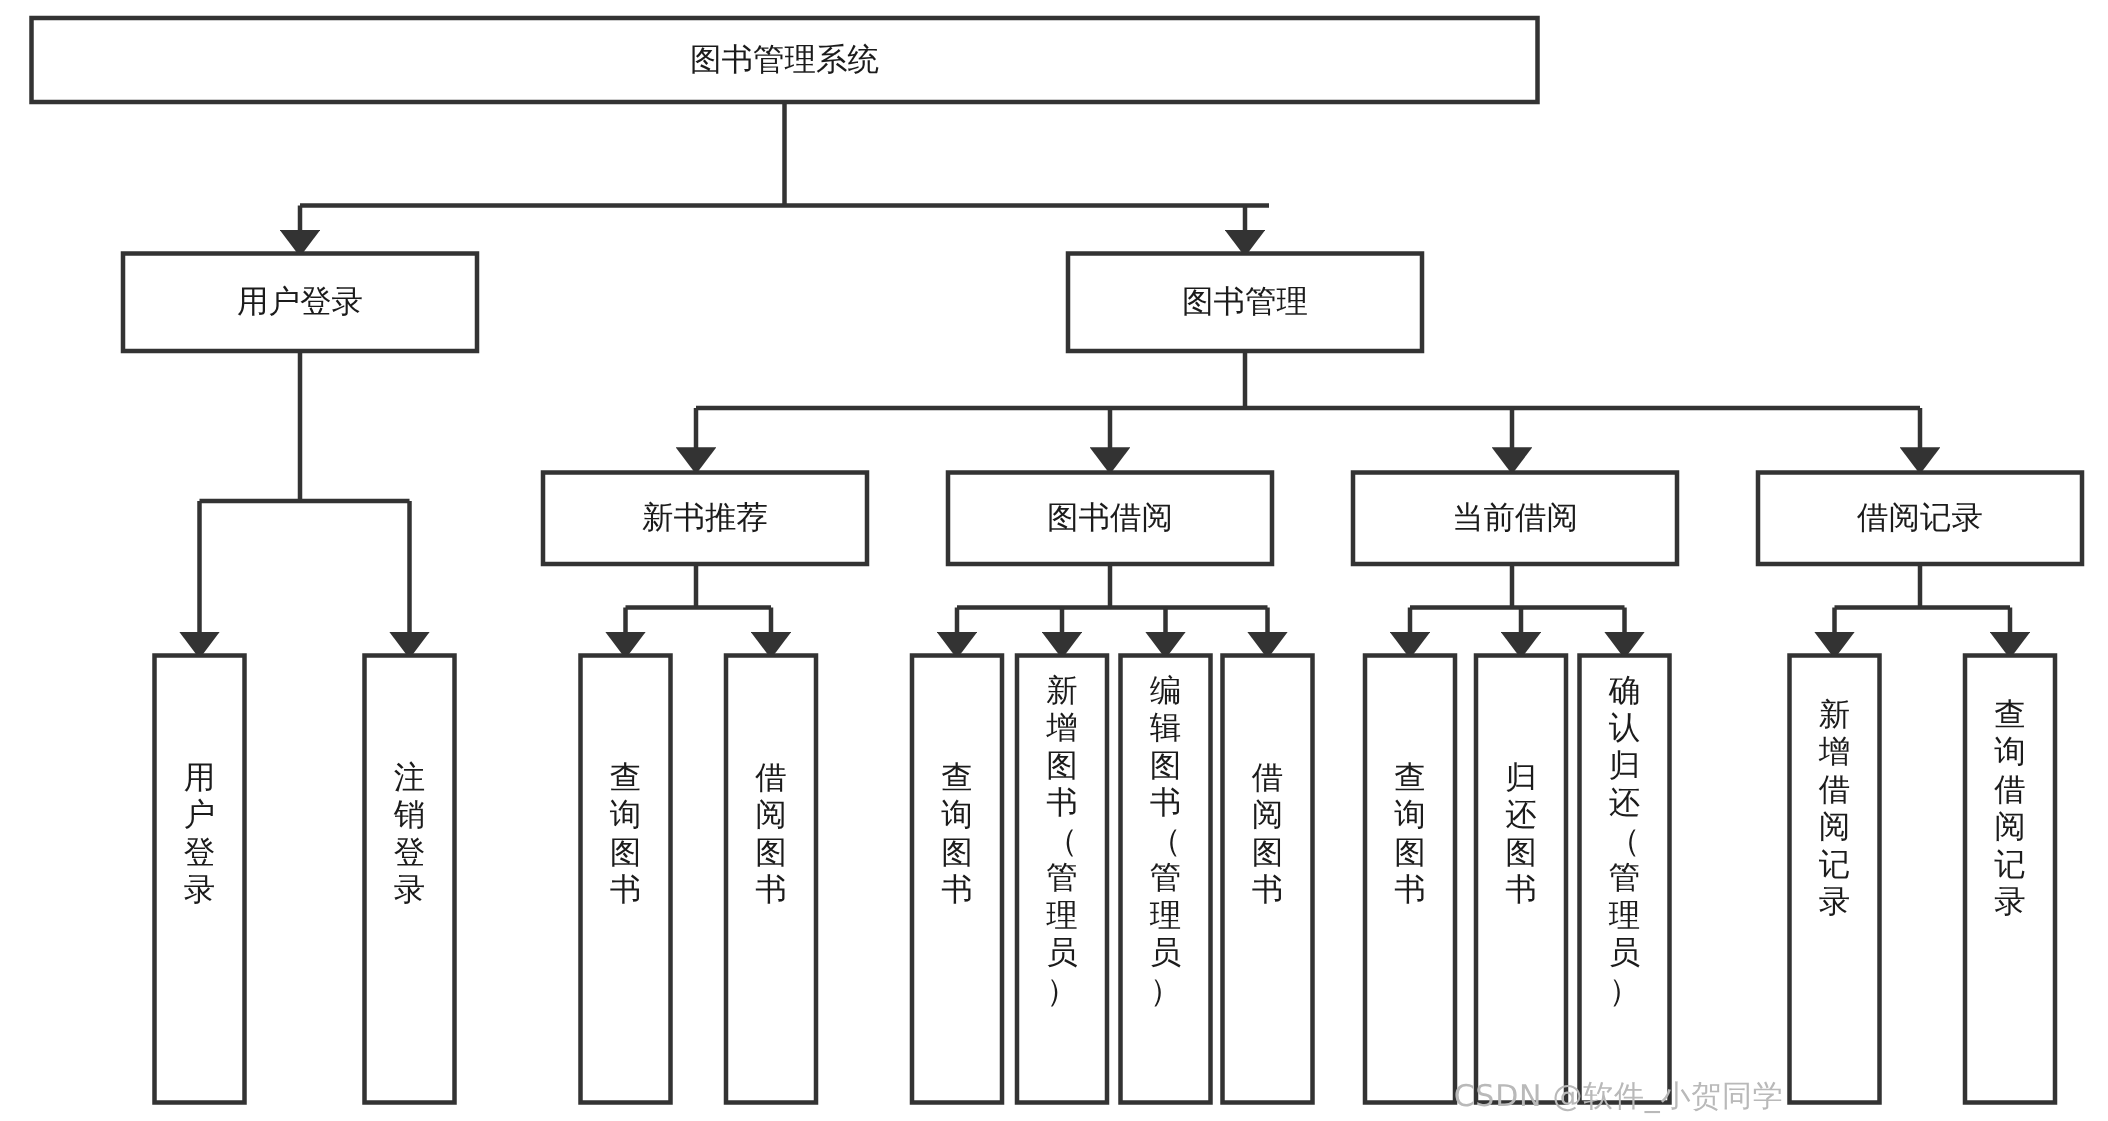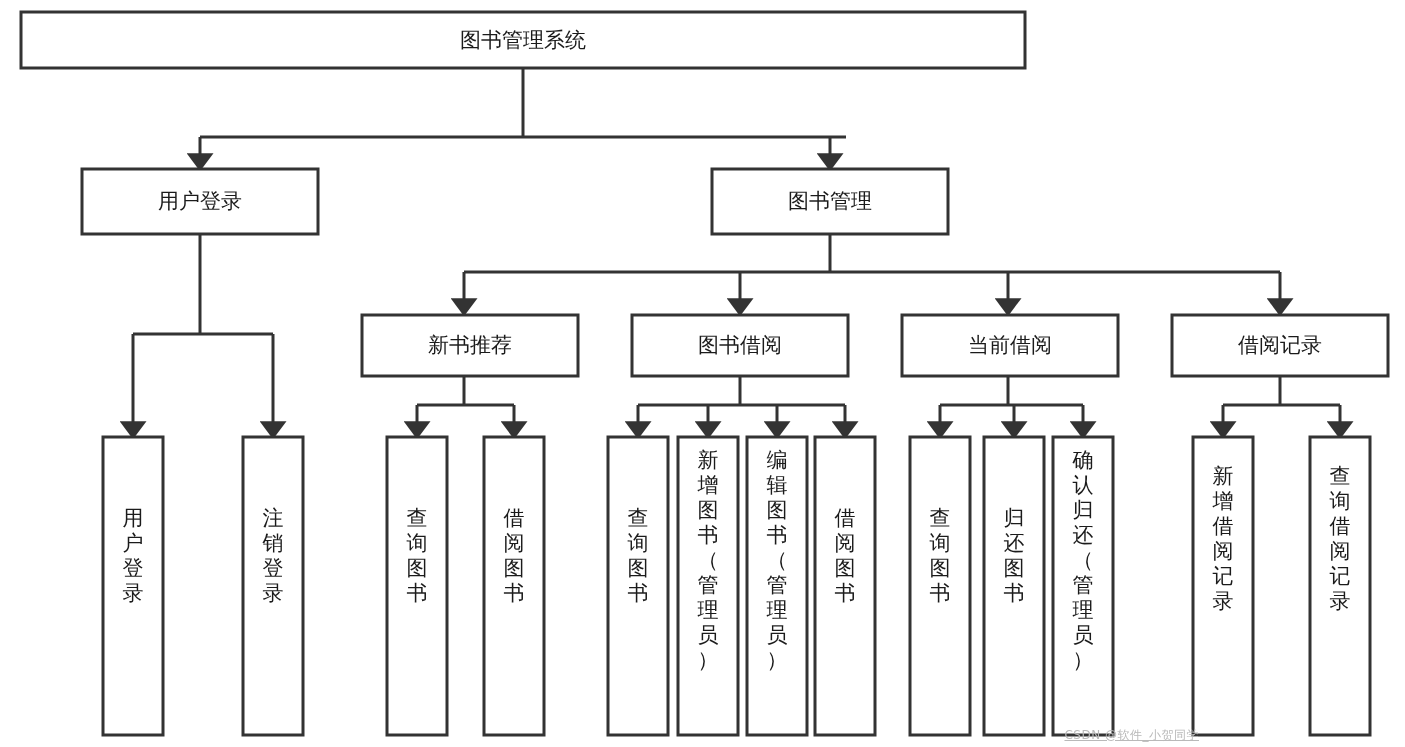--- a/index.html
+++ b/index.html
@@ -3,22 +3,22 @@
 <meta charset="utf-8">
 <style>
   html,body{margin:0;padding:0;background:#ffffff;}
   body{width:1405px;height:747px;font-family:"DejaVu Sans","Liberation Sans",sans-serif;overflow:hidden;}
   #diagram-root{position:relative;width:1205px;height:747px;background:#fff;}
   svg{display:block;}
   .node-box{fill:#ffffff;stroke:#333333;stroke-width:3;}
   .conn{stroke:#333333;stroke-width:3;fill:none;}
   .node-label{fill:#1b1b1b;font-family:"DejaVu Sans","Liberation Sans",sans-serif;font-size:21px;text-anchor:middle;dominant-baseline:middle;}
   .node-label-v{fill:#1b1b1b;font-family:"DejaVu Sans","Liberation Sans",sans-serif;font-size:21px;text-anchor:middle;}
-  .watermark{position:absolute;right:6px;bottom:3px;font-family:"DejaVu Sans","Liberation Sans",sans-serif;
-             font-size:12px;color:#b9b9b9;letter-spacing:.5px;white-space:nowrap;pointer-events:none;text-decoration:underline;}
+  .watermark{position:absolute;right:16px;bottom:3px;font-family:"DejaVu Sans","Liberation Sans",sans-serif;
+             font-size:20px;color:#b9b9b9;letter-spacing:.5px;white-space:nowrap;pointer-events:none;}
 </style>
 </head>
 <body>
 
 <div id="diagram-root">
   <svg width="1405" height="747" viewBox="0 0 1405 747">
     <defs>
       <marker id="arrow" markerWidth="9" markerHeight="9" refX="2.6" refY="4.5" orient="auto" markerUnits="strokeWidth">
         <path d="M0,0 L0,9 L6,4.5 z" fill="#333333"></path>
       </marker>

